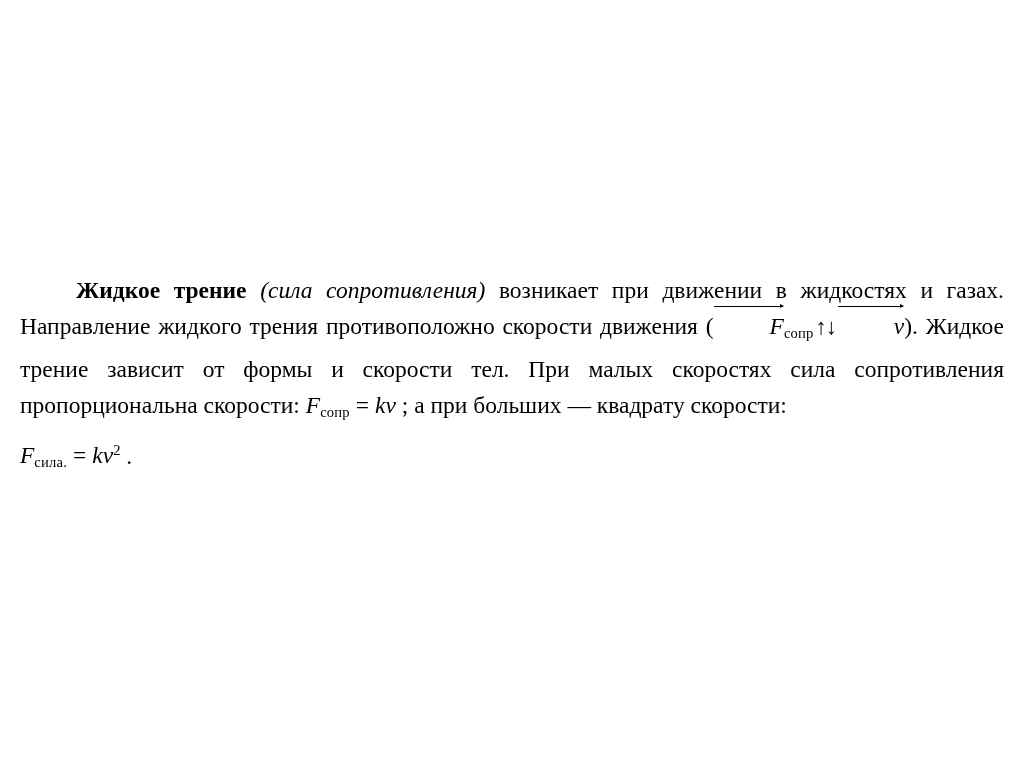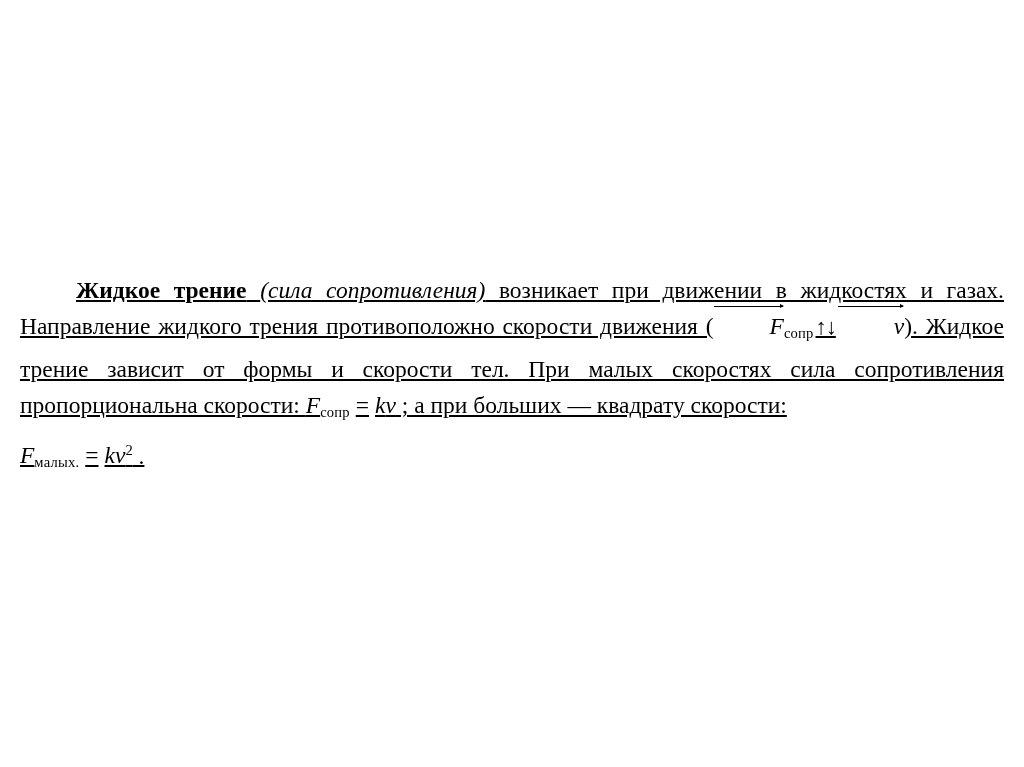--- a/index.html
+++ b/index.html
@@ -22,21 +22,20 @@
   }
   .text-block {
     position: absolute;
     left: 20px;
     top: 272px;
     width: 984px;
     font-size: 23.5px;
     line-height: 36px;
     text-align: justify;
     text-justify: inter-word;
-    text-decoration: underline;
   }
   .para {
     margin: 0;
     text-indent: 56px;
   }
   .bold {
     font-weight: bold;
   }
   .italic {
     font-style: italic;
@@ -101,18 +100,18 @@
 
 <div class="slide">
 
   <div class="text-block">
 
     <p class="para">
       <span class="bold">Жидкое трение</span><span> </span><span class="italic">(сила сопротивления)</span><span> возникает при движении в жидкостях и газах. Направление жидкого трения противоположно скорости движения (</span><span class="math"><span class="vecwrap"><span class="vecbar"></span><span class="mi">F</span></span><span class="sub">сопр</span><span class="arrows">↑↓</span><span class="vecwrap"><span class="vecbar"></span><span class="mi">v</span></span></span><span>). Жидкое трение зависит от формы и скорости тел. При малых скоростях сила сопротивления пропорциональна скорости: </span><span class="math"><span class="mi">F</span><span class="sub">сопр</span><span class="eqgap"></span><span>=</span><span class="eqgap"></span><span class="mi">k</span><span class="mi">v</span></span><span> ; а при больших — квадрату скорости:</span>
     </p>
 
     <p class="lastline">
-      <span class="math"><span class="mi">F</span><span class="sub">малых.</span><span class="eqgap"></span><span>=</span><span class="eqgap"></span><span class="mi">k</span><span class="mi">v</span><span class="sup">2</span></span><span> .</span>
+      <span class="math"><span class="mi">F</span><span class="sub">сила.</span><span class="eqgap"></span><span>=</span><span class="eqgap"></span><span class="mi">k</span><span class="mi">v</span><span class="sup">2</span></span><span> .</span>
     </p>
 
   </div>
 
 </div>
 
 </body></html>

